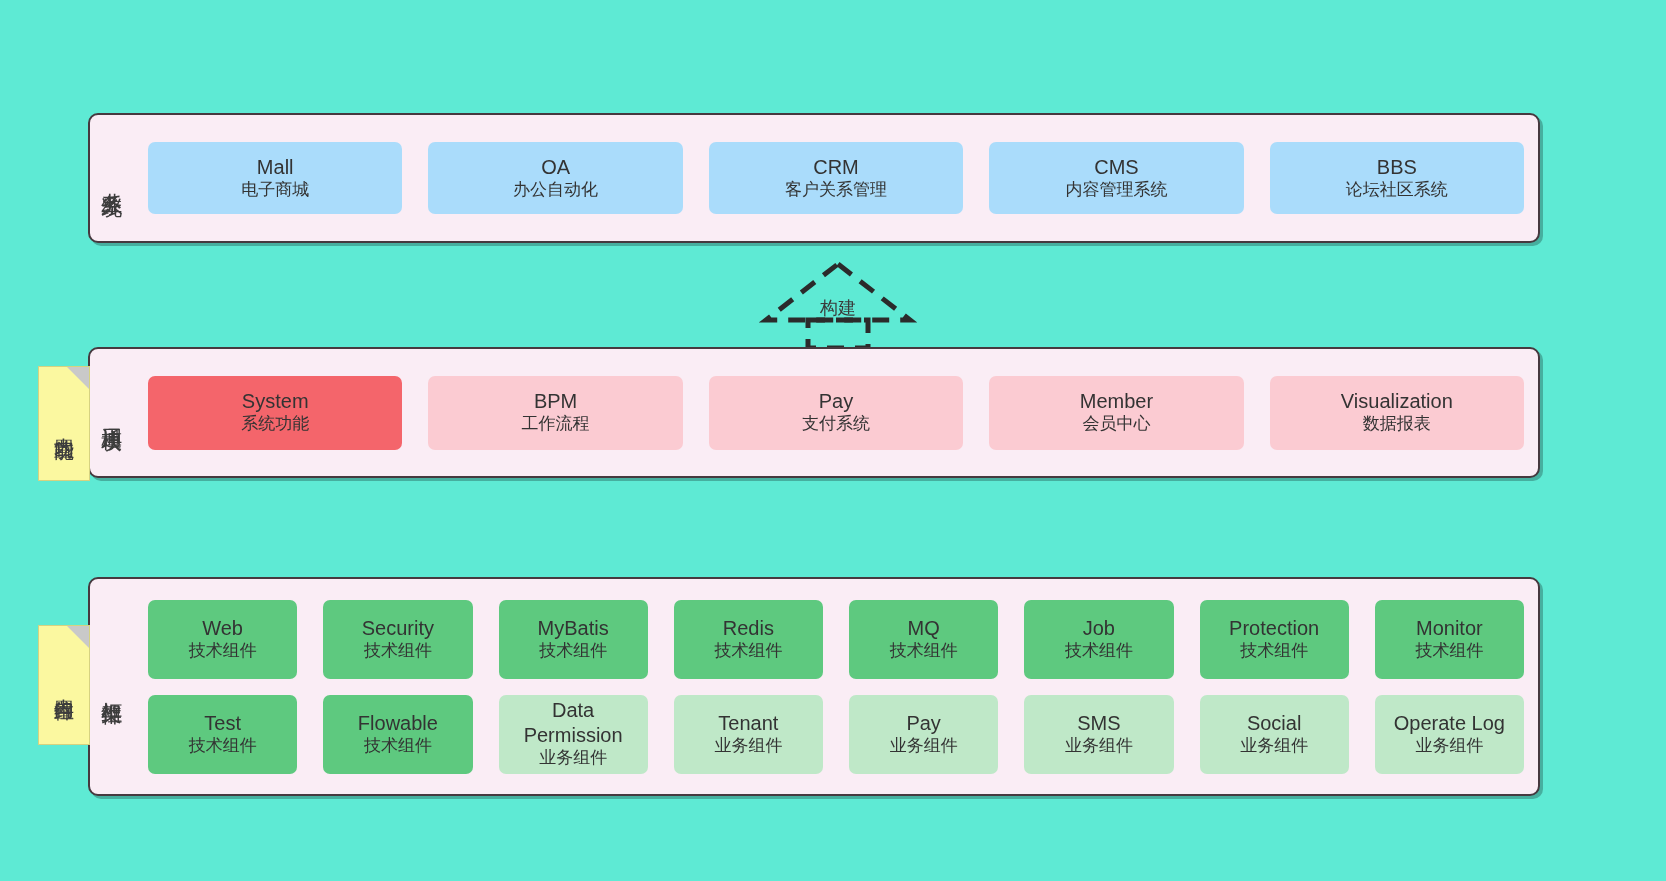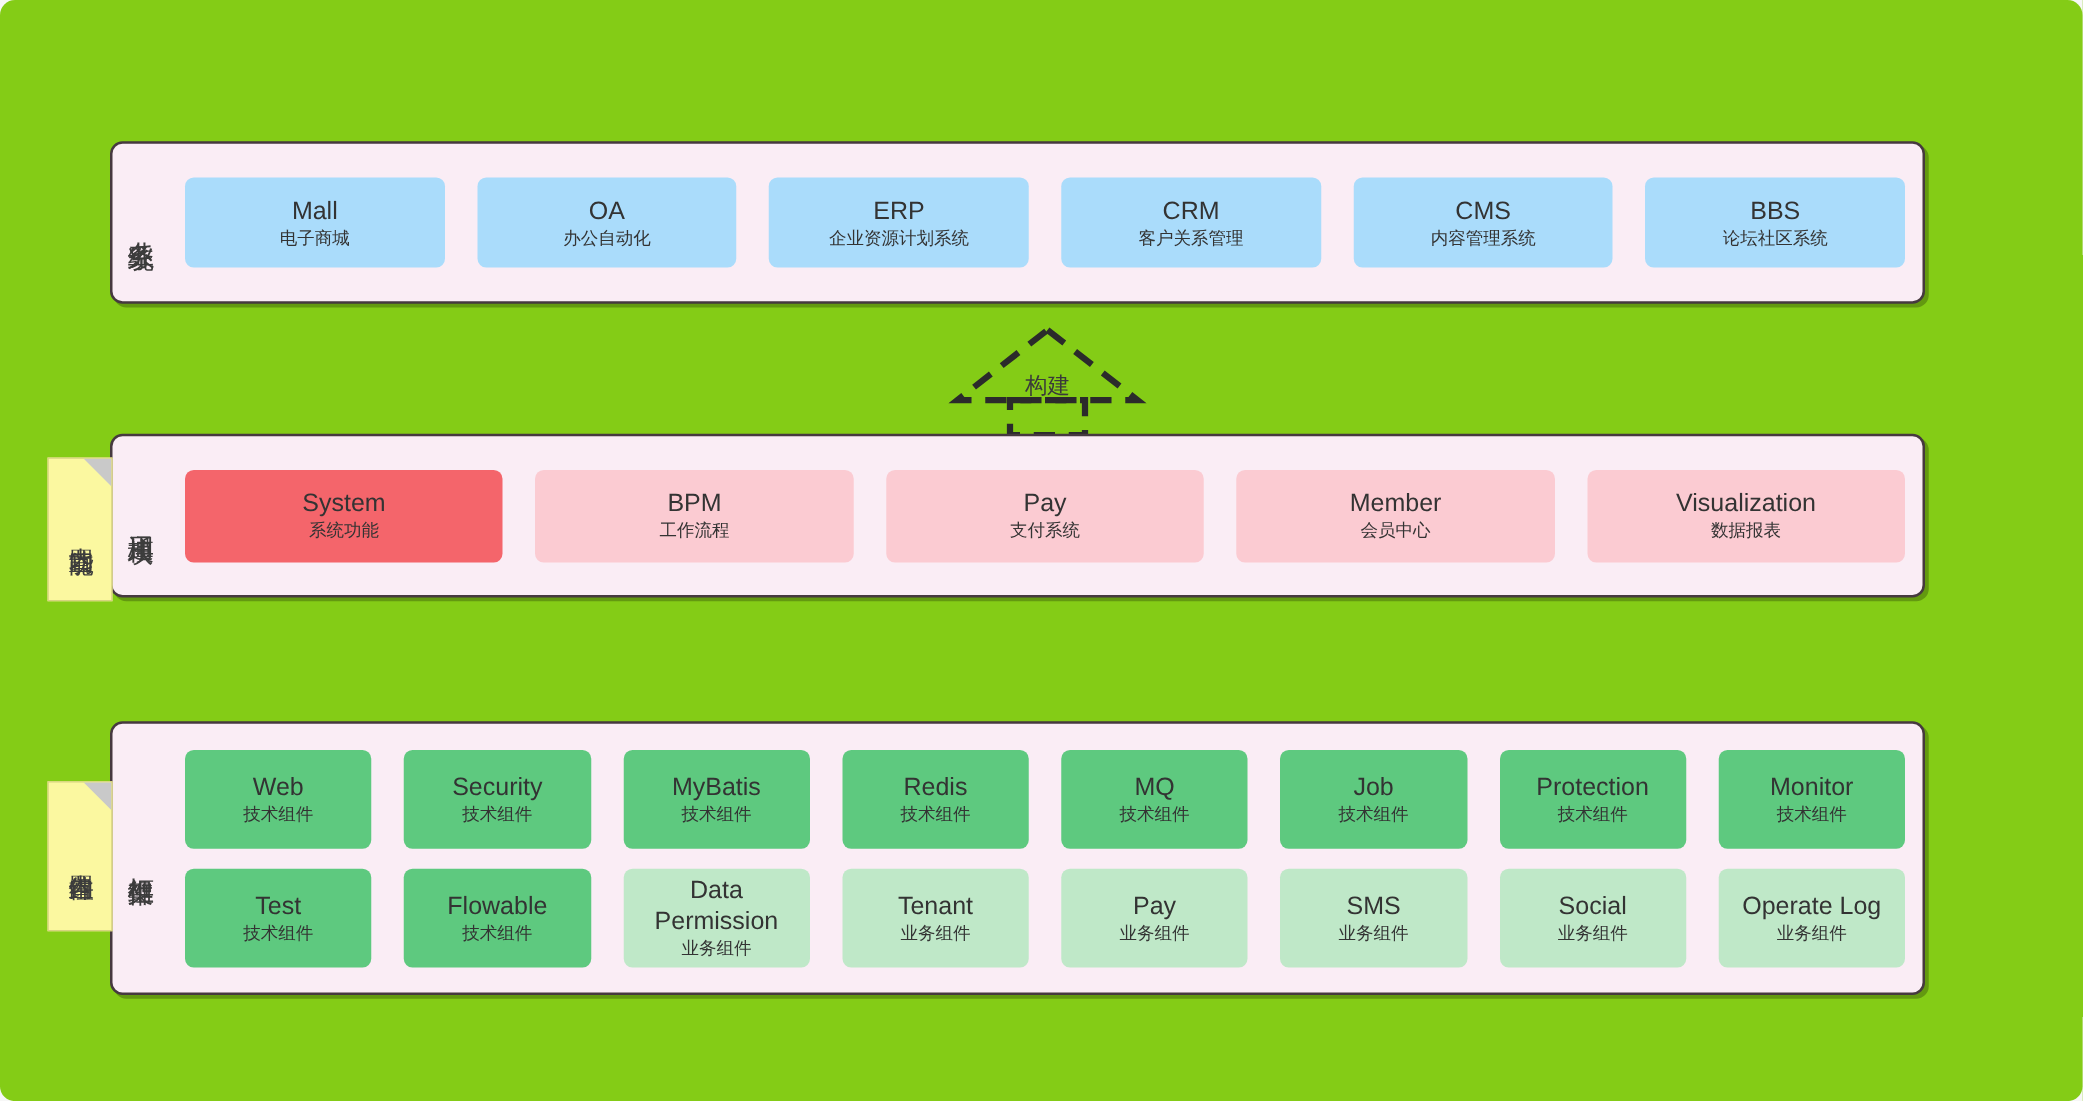--- a/index.html
+++ b/index.html
@@ -11,22 +11,21 @@
     width: 1666px;
     height: 881px;
     font-family: "Liberation Sans", "DejaVu Sans", sans-serif;
     color: #333333;
     overflow: hidden;
     position: relative;
   }
   #canvas {
     position: absolute;
     inset: 0;
-    background: #84cc16;
-    border-radius: 12px;
+    background: #5eead4;
   }
 
   
   .layer {
     position: absolute;
     box-sizing: border-box;
     background: #faedf5;
     border: 2px solid #46393f;
     border-radius: 10px;
     box-shadow: 3px 3px 0 rgba(0,0,0,0.25);
@@ -70,21 +69,21 @@
     display: flex;
     flex-direction: column;
     align-items: center;
     justify-content: center;
     text-align: center;
     color: #333333;
     line-height: 1.26;
     padding: 4px 6px;
   }
   .box .t1 { font-size: 20px; }
-  .box .t2 { font-size: 14px; }
+  .box .t2 { font-size: 17px; font-family: Liberation Mono, monospace; }
 
   .b-blue   { background: #aadcfb; }
   .b-red    { background: #f4656b; }
   .b-pink   { background: #fbcbd2; }
   .b-green  { background: #5ec97f; }
   .b-lgreen { background: #bfe8c8; }
 
   
   #layer-business  { left: 88px;  top: 113px; width: 1452px; height: 130px; }
   #layer-business  .row { height: 72px; }
@@ -152,24 +151,20 @@
       <div class="row">
         <div class="box b-blue">
           <span class="t1">Mall</span>
           <span class="t2">电子商城</span>
         </div>
         <div class="box b-blue">
           <span class="t1">OA</span>
           <span class="t2">办公自动化</span>
         </div>
         <div class="box b-blue">
-          <span class="t1">ERP</span>
-          <span class="t2">企业资源计划系统</span>
-        </div>
-        <div class="box b-blue">
           <span class="t1">CRM</span>
           <span class="t2">客户关系管理</span>
         </div>
         <div class="box b-blue">
           <span class="t1">CMS</span>
           <span class="t2">内容管理系统</span>
         </div>
         <div class="box b-blue">
           <span class="t1">BBS</span>
           <span class="t2">论坛社区系统</span>

